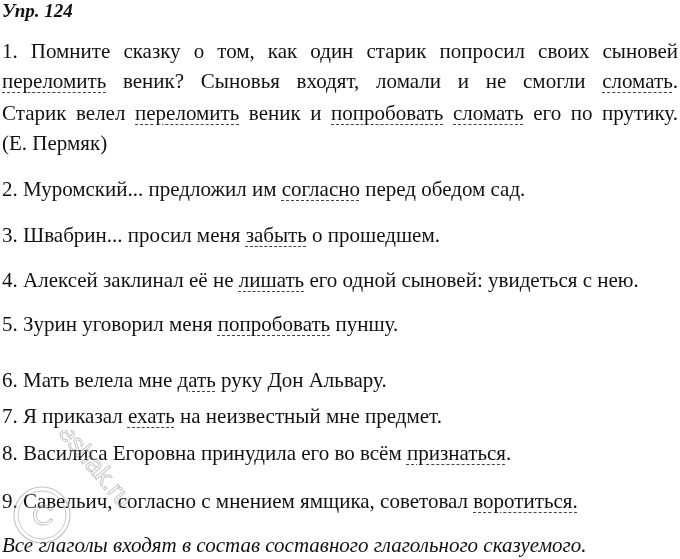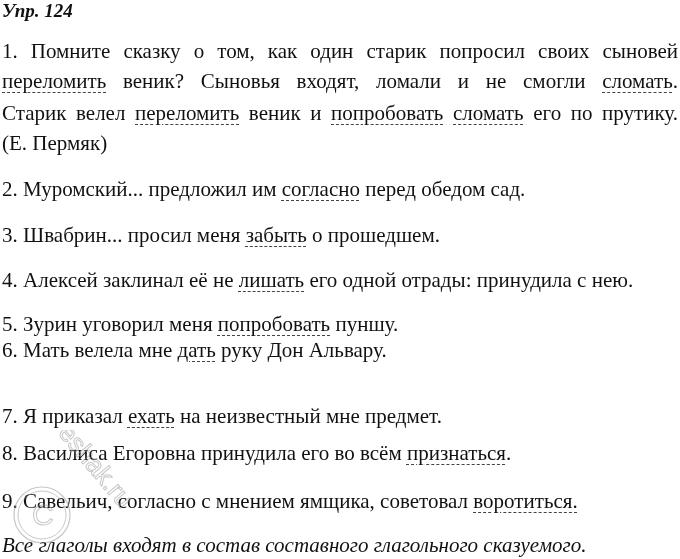--- a/index.html
+++ b/index.html
@@ -26,23 +26,23 @@
   <span class="ex-title">Упр. 124</span>
 </div>
 
 <div class="line justify" style="top:38px"><span>1. Помните сказку о том, как один старик попросил своих сыновей</span></div>
 <div class="line justify" style="top:68px"><span class="verb">переломить</span><span> веник? Сыновья входят, ломали и не смогли </span><span class="verb">сломать</span><span>.</span></div>
 <div class="line justify" style="top:100px"><span>Старик велел </span><span class="verb">переломить</span><span> веник и </span><span class="verb">попробовать</span><span> </span><span class="verb">сломать</span><span> его по прутику.</span></div>
 <div class="line" style="top:130px">(Е. Пермяк)</div>
 
 <div class="line" style="top:176px"><span>2. Муромский... предложил им </span><span class="verb">согласно</span><span> перед обедом сад.</span></div>
 <div class="line" style="top:222px"><span>3. Швабрин... просил меня </span><span class="verb">забыть</span><span> о прошедшем.</span></div>
-<div class="line" style="top:267px"><span>4. Алексей заклинал её не </span><span class="verb">лишать</span><span> его одной отрады: принудила с нею.</span></div>
+<div class="line" style="top:267px"><span>4. Алексей заклинал её не </span><span class="verb">лишать</span><span> его одной сыновей: увидеться с нею.</span></div>
 <div class="line" style="top:311px"><span>5. Зурин уговорил меня </span><span class="verb">попробовать</span><span> пуншу.</span></div>
-<div class="line" style="top:337px"><span>6. Мать велела мне </span><span class="verb">дать</span><span> руку Дон Альвару.</span></div>
+<div class="line" style="top:367px"><span>6. Мать велела мне </span><span class="verb">дать</span><span> руку Дон Альвару.</span></div>
 <div class="line" style="top:403px"><span>7. Я приказал </span><span class="verb">ехать</span><span> на неизвестный мне предмет.</span></div>
 <div class="line" style="top:440px"><span>8. Василиса Егоровна принудила его во всём </span><span class="verb">признаться</span><span>.</span></div>
 <div class="line" style="top:488px"><span>9. Савельич, согласно с мнением ямщика, советовал </span><span class="verb">воротиться.</span><span></span></div>
 
 <div class="line concl" style="top:532px">Все глаголы входят в состав составного глагольного сказуемого.</div>
 
 <svg class="watermark" viewBox="0 0 150 120">
   <circle cx="40" cy="85" r="28" fill="none" stroke="#999" stroke-width="1.2"></circle>
   <circle cx="40" cy="85" r="24" fill="none" stroke="#999" stroke-width="1"></circle>
   <text x="30" y="95" font-family="Liberation Sans, sans-serif" font-size="30" fill="none" stroke="#999" stroke-width="1">C</text>

